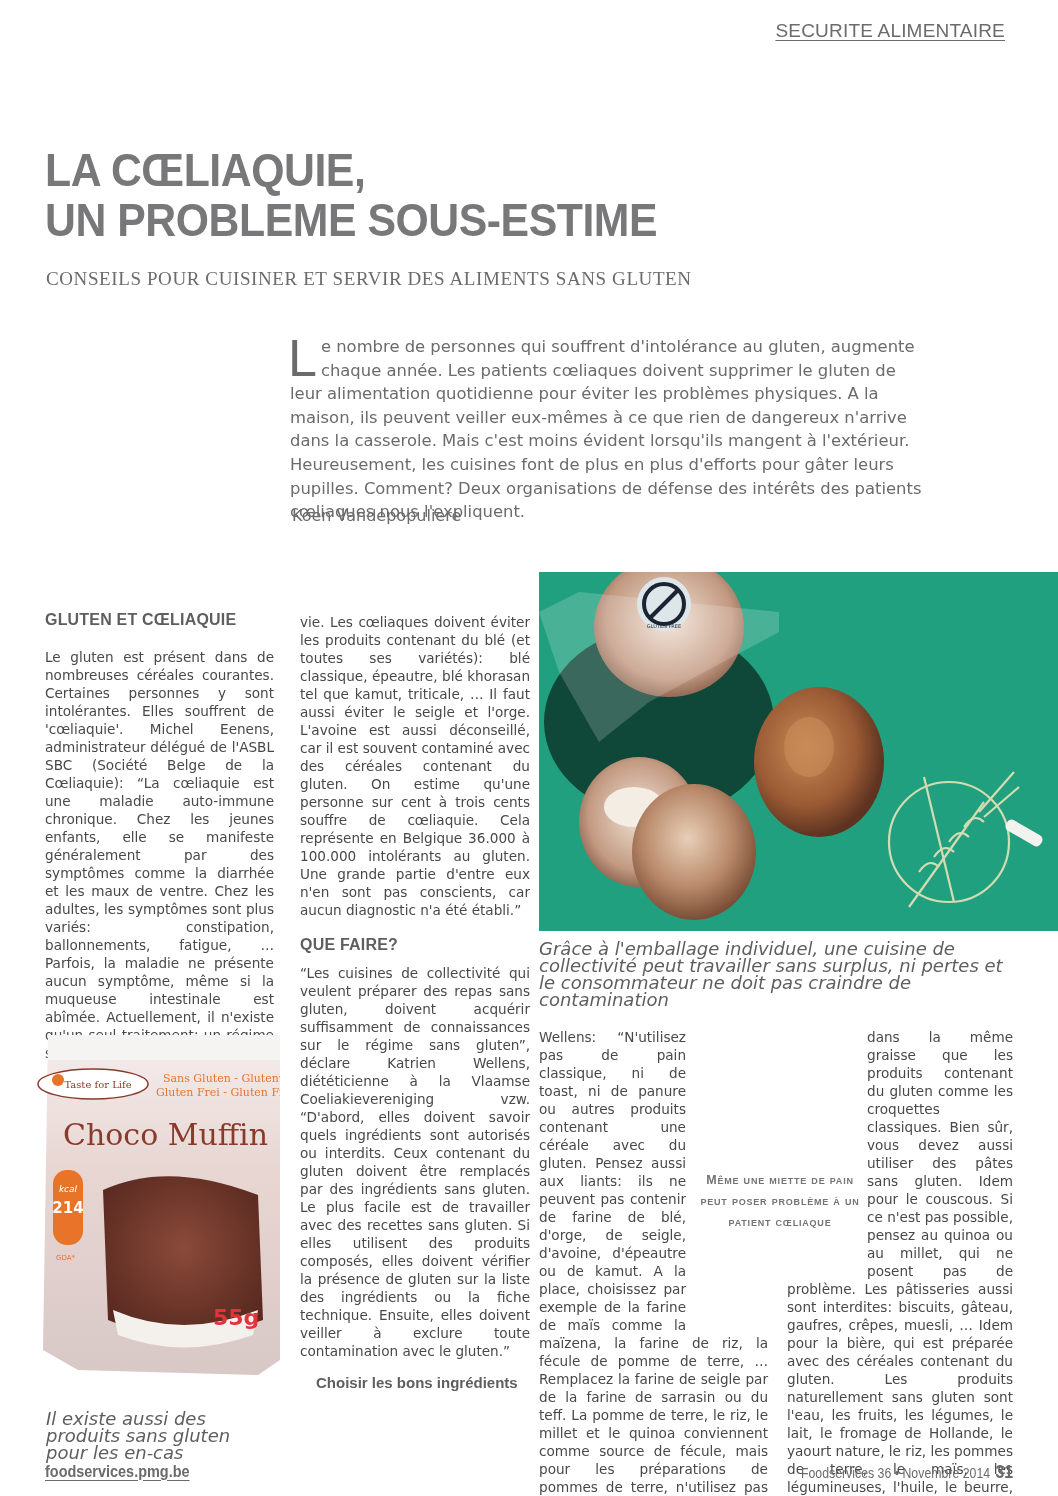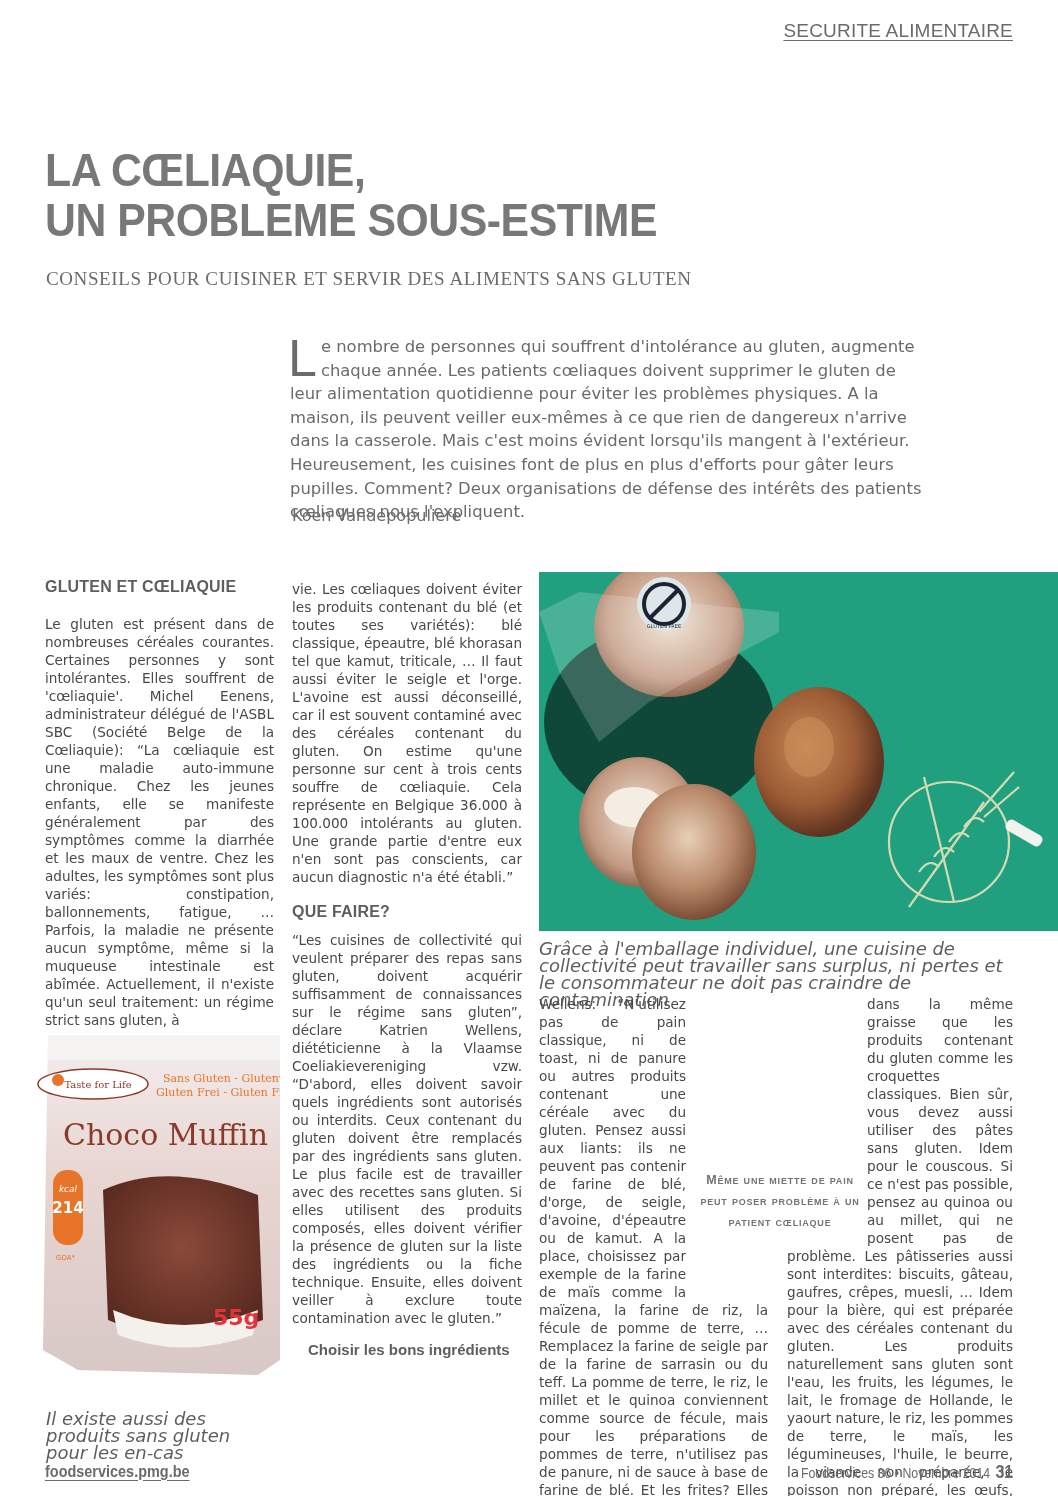--- a/index.html
+++ b/index.html
@@ -1,32 +1,32 @@
 <!DOCTYPE html>
 <html><head>
 <meta charset="utf-8">
 <style>
   html, body { margin: 0; padding: 0; background: #ffffff; }
   body { width: 1058px; height: 1496px; position: relative; overflow: hidden;
          font-family: "DejaVu Sans", sans-serif; color: #4a4a4c; }
   .abs { position: absolute; }
-  .section-tag { top: 20px; right: 45px; font-family: "Liberation Sans", sans-serif; font-size: 19px;
+  .section-tag { top: 20px; right: 53px; font-family: "Liberation Sans", sans-serif; font-size: 19px;
     color: #6b6b6d; text-decoration: underline; text-underline-offset: 3px; letter-spacing: 0.2px; }
   .title { left: 45px; top: 145px; margin: 0; font-family: "Liberation Sans", sans-serif; font-weight: bold;
     font-size: 46px; line-height: 50px; color: #78787a; letter-spacing: -0.5px; transform: scaleX(0.93); transform-origin: left top; }
   .subtitle { left: 46px; top: 268px; font-family: Liberation Serif, serif; font-size: 19px; color: #6b6b6d; letter-spacing: 0.6px; }
   .intro { left: 290px; top: 335px; width: 640px; font-size: 16.4px; line-height: 23.6px; color: #6b6b6d; }
   .intro .dropcap { float: left; font-size: 52px; line-height: 40px; margin: 3px 4px 0 -2px; color: #6b6b6d; font-family: "Liberation Sans", sans-serif; }
   .byline { left: 292px; top: 506px; font-size: 16px; color: #6b6b6d; text-underline-offset: 3px; }
-  .col { font-size: 13.6px; line-height: 18px; color: #48484a; text-align: justify; hyphens: manual; }
+  .col { font-size: 13.6px; line-height: 18px; color: #48484a; text-align: justify; hyphens: manual; margin-top: 33px; }
   .col p { margin: 0; }
   .h2 { font-family: "Liberation Sans", sans-serif; font-weight: bold; font-size: 16px; color: #5e5e60; margin: 0; letter-spacing: 0.2px; }
   .h3 { font-family: "Liberation Sans", sans-serif; font-weight: bold; font-size: 15px; color: #5e5e60; margin: 0; }
   #col1 { left: 45px; top: 578px; width: 229px; }
-  #col2 { left: 292px; top: 580px; width: 230px; }
+  #col2 { left: 300px; top: 580px; width: 230px; }
   #col3 { left: 539px; top: 995px; width: 229px; }
   #col4 { left: 787px; top: 995px; width: 226px; }
   .photo { left: 539px; top: 572px; width: 519px; height: 359px; background: #1f9a7a; overflow: hidden; }
   .caption { font-style: italic; font-size: 18px; line-height: 17px; color: #5e5e60; }
   .muffin { left: 18px; top: 1020px; width: 262px; height: 370px; text-align: right; }
   .pullquote { left: 700px; top: 1170px; width: 160px; text-align: center; font-family: "Liberation Sans", sans-serif;
     font-weight: bold; font-size: 12.5px; line-height: 21px; color: #737373; letter-spacing: 0.8px; font-variant: small-caps; }
   .footer-left { left: 45px; top: 1462px; font-family: "Liberation Sans", sans-serif; font-weight: bold; font-size: 17px; color: #6b6b6d; text-decoration: underline; text-underline-offset: 3px; transform: scaleX(0.85); transform-origin: left; }
   .footer-right { right: 45px; top: 1462px; font-family: "Liberation Sans", sans-serif; font-size: 14px; color: #6b6b6d; transform: scaleX(0.88); transform-origin: right; }
   .footer-right .pg { font-weight: bold; font-size: 18px; margin-left: 6px; }

